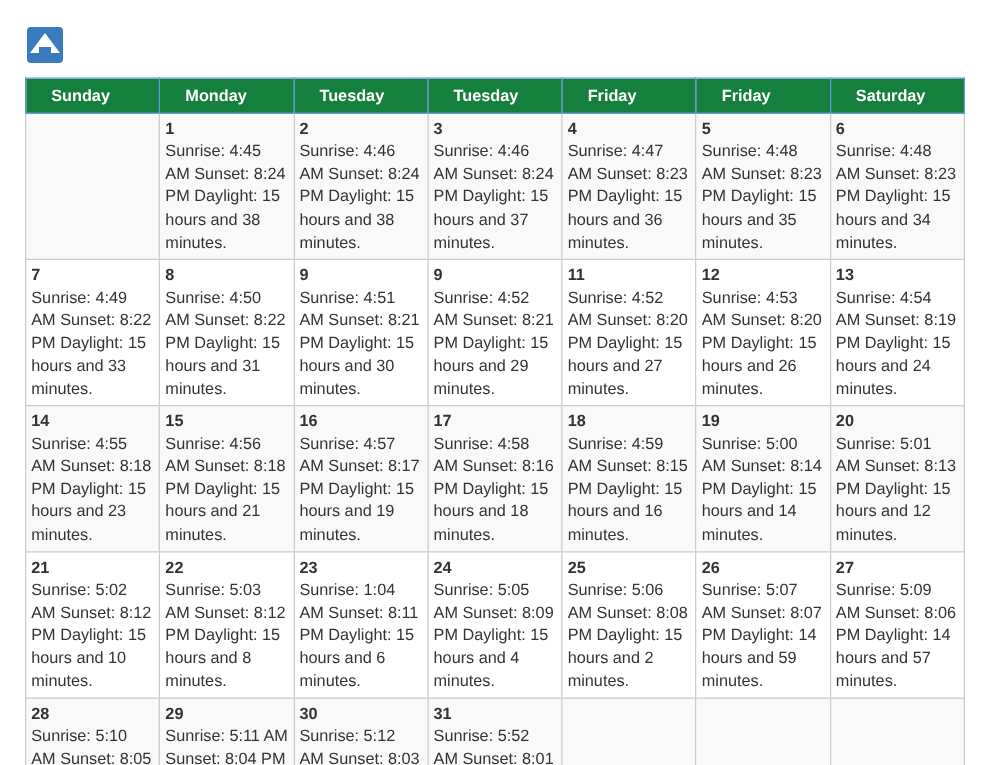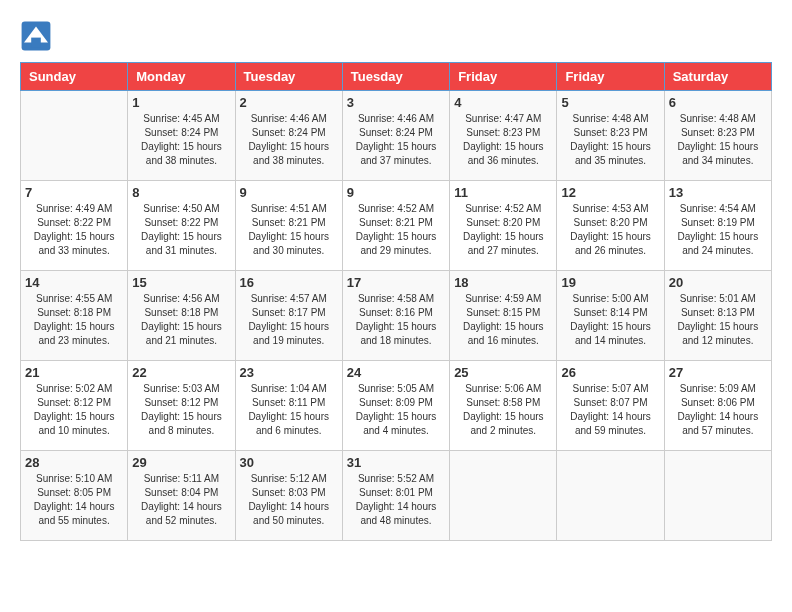--- a/index.html
+++ b/index.html
@@ -53,23 +53,23 @@
       font-size: 16px;
       color: #333;
       margin-top: 4px;
     }
     table {
       width: 100%;
       border-collapse: collapse;
       font-size: 11px;
     }
     thead tr th {
-      background-color: #ef4444;
+      background-color: #15803d;
       color: #fff;
-      padding: 6px 8px;
+      padding: 6px 20px;
       text-align: left;
       font-size: 13px;
       font-weight: bold;
       border: 1px solid #5a9bd4;
     }
     tbody tr td {
       border: 1px solid #ccc;
       padding: 4px;
       vertical-align: top;
       width: 14.28%;
@@ -77,24 +77,23 @@
       height: 90px;
     }
     .day-number {
       font-size: 13px;
       font-weight: bold;
       color: #333;
       display: block;
       margin-bottom: 2px;
     }
     .day-info {
-      font-size: 10px;
+      font-size: 13px;
       color: #333;
       line-height: 1.4;
-      text-align: center;
     }
     tbody tr:nth-child(odd) td {
       background-color: #f9f9f9;
     }
     tbody tr:nth-child(even) td {
       background-color: #fff;
     }
   </style>
 </head>
 <body>
@@ -302,21 +301,21 @@
         <td>
           <span class="day-number">24</span>
           <div class="day-info">Sunrise: 5:05 AM
 Sunset: 8:09 PM
 Daylight: 15 hours
 and 4 minutes.</div>
         </td>
         <td>
           <span class="day-number">25</span>
           <div class="day-info">Sunrise: 5:06 AM
-Sunset: 8:58 PM
+Sunset: 8:08 PM
 Daylight: 15 hours
 and 2 minutes.</div>
         </td>
         <td>
           <span class="day-number">26</span>
           <div class="day-info">Sunrise: 5:07 AM
 Sunset: 8:07 PM
 Daylight: 14 hours
 and 59 minutes.</div>
         </td>

